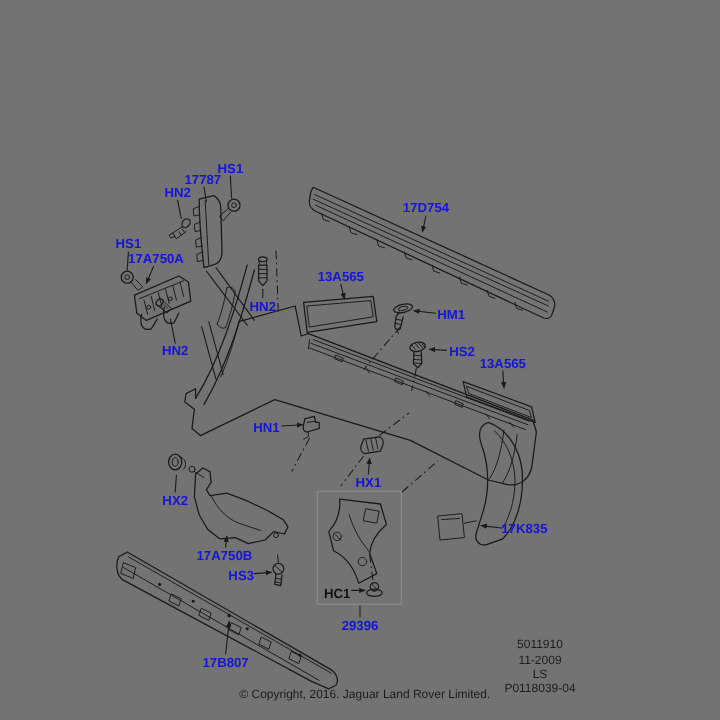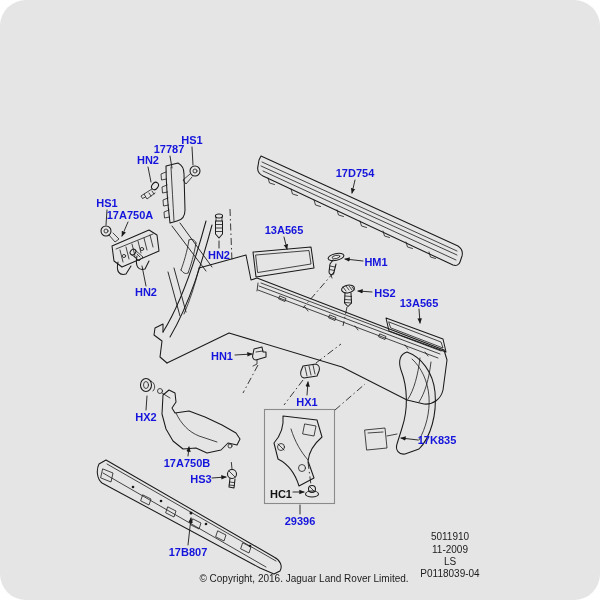--- a/index.html
+++ b/index.html
@@ -1,16 +1,16 @@
 <!DOCTYPE html>
 <html><head>
 <meta charset="utf-8">
 <style>
   html,body{margin:0;padding:0;background:#fff;}
-  .stage{position:relative;width:600px;height:600px;background:#e5e5e5;overflow:hidden;border-radius:26px;}
+  .stage{position:relative;width:600px;height:600px;background:#737373;overflow:hidden;}
   svg{display:block;}
   .ln{fill:none;stroke:#1a1a1a;stroke-width:1.05;stroke-linecap:round;stroke-linejoin:round;}
   .thin{stroke-width:0.8;}
   .leader{fill:none;stroke:#1a1a1a;stroke-width:0.9;stroke-linecap:round;}
   .dashdot{fill:none;stroke:#1a1a1a;stroke-width:0.85;stroke-dasharray:7 3 1.5 3;}
   .callout{font-family:"Liberation Sans",sans-serif;font-weight:700;font-size:11px;fill:#1414dd;}
   .footnote{font-family:"Liberation Sans",sans-serif;font-size:10px;fill:#1c1c1c;}
   .box{fill:none;stroke:#8a8a8a;stroke-width:1.1;}
   .hole{fill:#1a1a1a;}
 </style>

